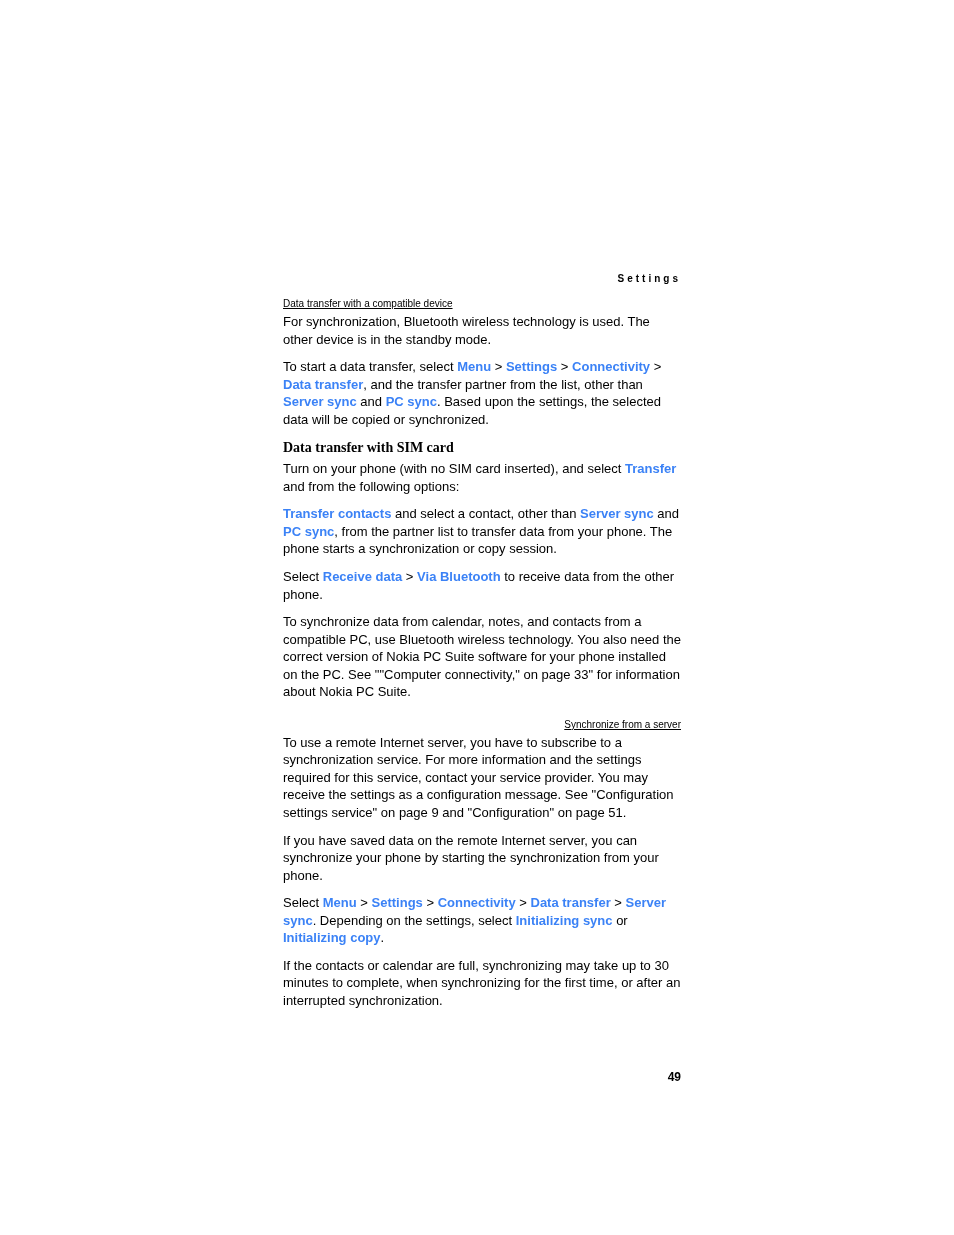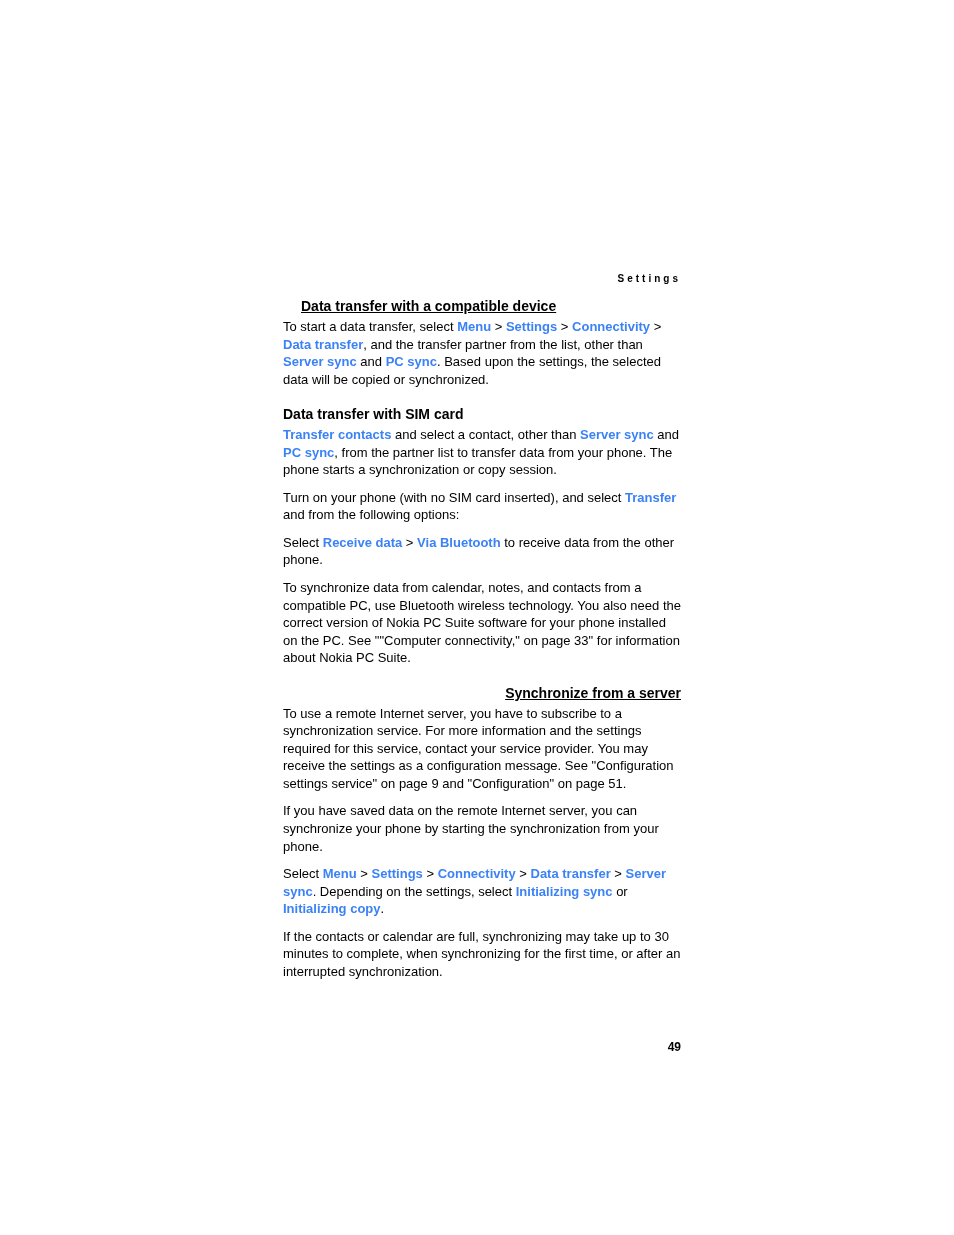--- a/index.html
+++ b/index.html
@@ -20,29 +20,30 @@
   }
   .header-label {
     text-align: right;
     font-size: 10px;
     font-weight: bold;
     letter-spacing: 3px;
     margin-bottom: 14px;
     color: #000;
   }
   h1 {
-    font-size: 14px;
-    font-weight: bold;
+    font-size: 10px;
+    font-weight: normal;
     text-decoration: underline;
-    margin: 0 0 4px 18px;
+    margin: 0 0 4px 0;
   }
   h2 {
     font-size: 14px;
     font-weight: bold;
-    margin: 18px 0 4px 0;
+    margin: 12px 0 4px 0;
+    font-family: Liberation Serif, serif;
   }
   p {
     font-size: 13px;
     line-height: 1.35;
     margin: 0 0 10px 0;
   }
   .hl {
     color: #3b82f6;
     font-weight: bold;
   }
@@ -54,24 +55,25 @@
     font-weight: bold;
   }
 </style>
 </head>
 <body>
 
 <div class="page">
   <div class="header-label">Settings</div>
   <div id="body-content">
       <h1>Data transfer with a compatible device</h1>
+      <p><span>For synchronization, Bluetooth wireless technology is used. The other device is in the standby mode.</span></p>
       <p><span>To start a data transfer, select </span><span class="hl">Menu</span><span> &gt; </span><span class="hl">Settings</span><span> &gt; </span><span class="hl">Connectivity</span><span> &gt; </span><span class="hl">Data transfer</span><span>, and the transfer partner from the list, other than </span><span class="hl">Server sync</span><span> and </span><span class="hl">PC sync</span><span>. Based upon the settings, the selected data will be copied or synchronized.</span></p>
       <h2>Data transfer with SIM card</h2>
+      <p><span>Turn on your phone (with no SIM card inserted), and select </span><span class="hl">Transfer</span><span> and from the following options:</span></p>
       <p><span class="hl">Transfer contacts</span><span> and select a contact, other than </span><span class="hl">Server sync</span><span> and </span><span class="hl">PC sync</span><span>, from the partner list to transfer data from your phone. The phone starts a synchronization or copy session.</span></p>
-      <p><span>Turn on your phone (with no SIM card inserted), and select </span><span class="hl">Transfer</span><span> and from the following options:</span></p>
       <p><span>Select </span><span class="hl">Receive data</span><span> &gt; </span><span class="hl">Via Bluetooth</span><span> to receive data from the other phone.</span></p>
       <p><span>To synchronize data from calendar, notes, and contacts from a compatible PC, use Bluetooth wireless technology. You also need the correct version of Nokia PC Suite software for your phone installed on the PC. See ""Computer connectivity," on page 33" for information about Nokia PC Suite.</span></p>
       <h1 style="margin-top: 18px; text-align: right;">Synchronize from a server</h1>
       <p><span>To use a remote Internet server, you have to subscribe to a synchronization service. For more information and the settings required for this service, contact your service provider. You may receive the settings as a configuration message. See "Configuration settings service" on page 9 and "Configuration" on page 51.</span></p>
       <p><span>If you have saved data on the remote Internet server, you can synchronize your phone by starting the synchronization from your phone.</span></p>
       <p><span>Select </span><span class="hl">Menu</span><span> &gt; </span><span class="hl">Settings</span><span> &gt; </span><span class="hl">Connectivity</span><span> &gt; </span><span class="hl">Data transfer</span><span> &gt; </span><span class="hl">Server sync</span><span>. Depending on the settings, select </span><span class="hl">Initializing sync</span><span> or </span><span class="hl">Initializing copy</span><span>.</span></p>
       <p><span>If the contacts or calendar are full, synchronizing may take up to 30 minutes to complete, when synchronizing for the first time, or after an interrupted synchronization.</span></p>
     </div>
   <div class="page-number">49</div>
 </div>

